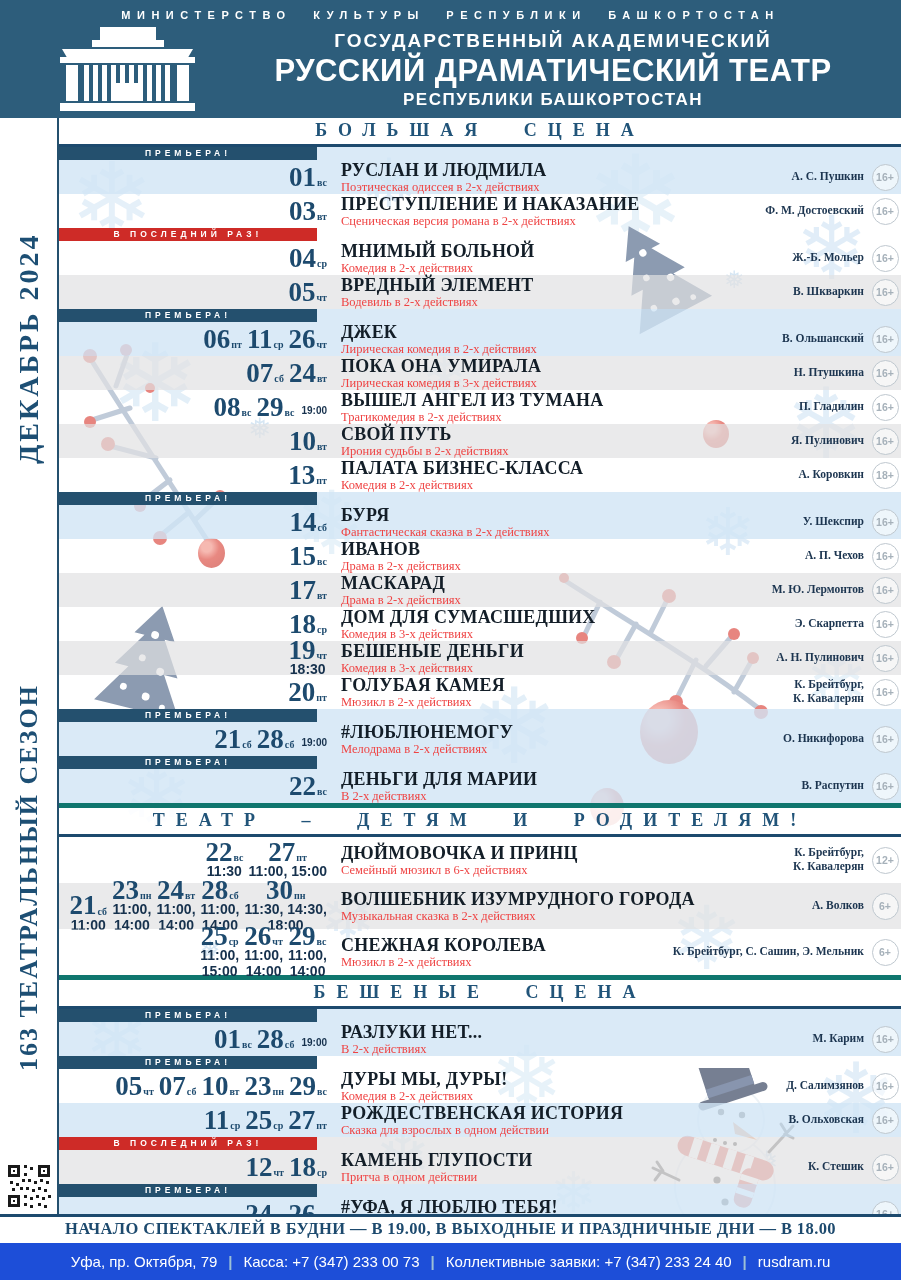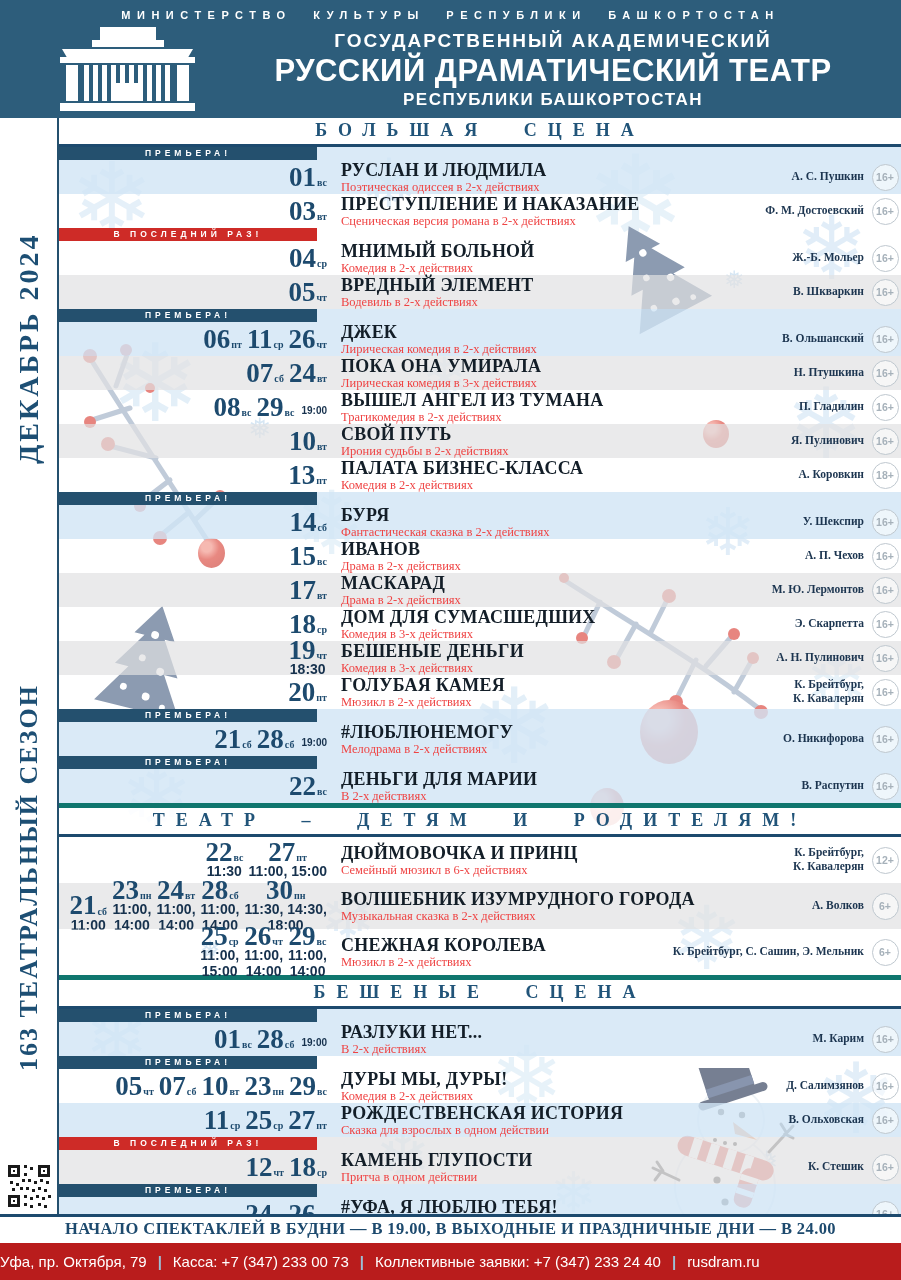--- a/index.html
+++ b/index.html
@@ -62,22 +62,22 @@
   .author{max-width:225px;text-align:right;font-size:11.5px;font-weight:bold;color:#1c3550;
           white-space:pre-line;line-height:1.2;padding-right:5px;}
   .agewrap{width:32px;flex:0 0 32px;display:flex;justify-content:center;}
   .age{width:25px;height:25px;border:1.5px solid #bfc8cf;border-radius:50%;color:#a6b1ba;
        font-size:10.5px;font-weight:bold;display:flex;align-items:center;justify-content:center;
        font-family:"Liberation Sans",sans-serif;background:rgba(255,255,255,.55);}
   
   .footer-note{position:absolute;left:0;right:0;bottom:37px;height:26px;line-height:23px;text-align:center;
                font-weight:bold;font-size:16.5px;color:#1d4a6e;border-top:3px solid #1d4a6e;
                background:#fff;z-index:6;letter-spacing:.4px;}
-  .footer-bar{position:absolute;left:0;right:0;bottom:0;height:37px;background:#b91c1c;color:#fff;
-              display:flex;align-items:center;gap:11px;z-index:6;
+  .footer-bar{position:absolute;left:0;right:0;bottom:0;height:37px;background:#1d4ed8;color:#fff;
+              display:flex;align-items:center;justify-content:center;gap:11px;z-index:6;
               font-family:"Liberation Sans",sans-serif;font-size:15px;}
   .sep{color:#9cc0d6;font-weight:bold;}
 </style>
 </head>
 <body>
 
 <div class="decor">
   <span class="flake" style="left:70px;top:150px;font-size:100px;color:#d4e6f5;">❄</span>
   <span class="flake" style="left:360px;top:150px;font-size:68px;color:#cde2f3;">❄</span>
   <span class="flake" style="left:585px;top:140px;font-size:120px;color:#d8e9f6;">❄</span>
@@ -943,21 +943,21 @@
 
     <div class="agewrap">
       <div class="age">16+</div>
     </div>
   </div>
 </div>
   </section>
 </div>
 </main>
 
-<div class="footer-note">НАЧАЛО СПЕКТАКЛЕЙ В БУДНИ — В 19.00, В ВЫХОДНЫЕ И ПРАЗДНИЧНЫЕ ДНИ — В 24.00</div>
+<div class="footer-note">НАЧАЛО СПЕКТАКЛЕЙ В БУДНИ — В 19.00, В ВЫХОДНЫЕ И ПРАЗДНИЧНЫЕ ДНИ — В 18.00</div>
 <footer class="footer-bar">
   <span>Уфа, пр. Октября, 79</span>
   <span class="sep">|</span>
   <span>Касса: +7 (347) 233 00 73</span>
   <span class="sep">|</span>
   <span>Коллективные заявки: +7 (347) 233 24 40</span>
   <span class="sep">|</span>
   <span>rusdram.ru</span>
 </footer>
 

